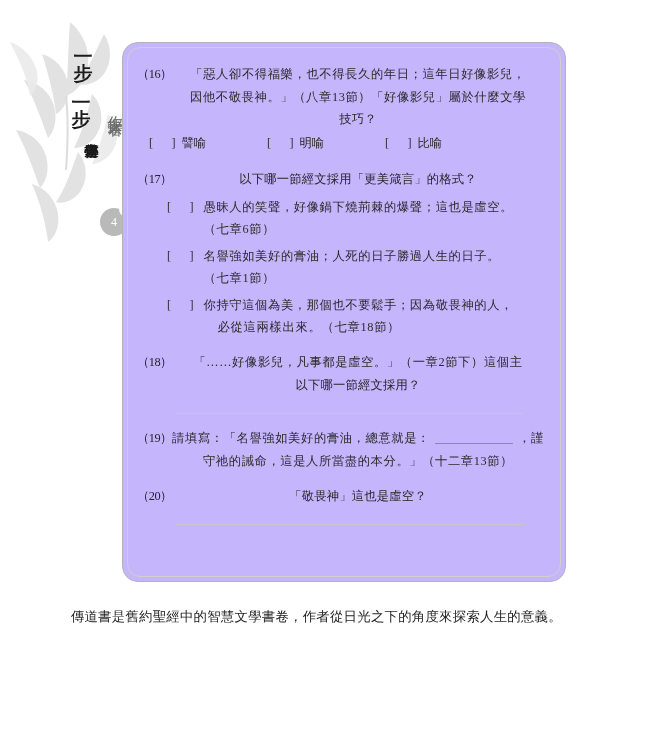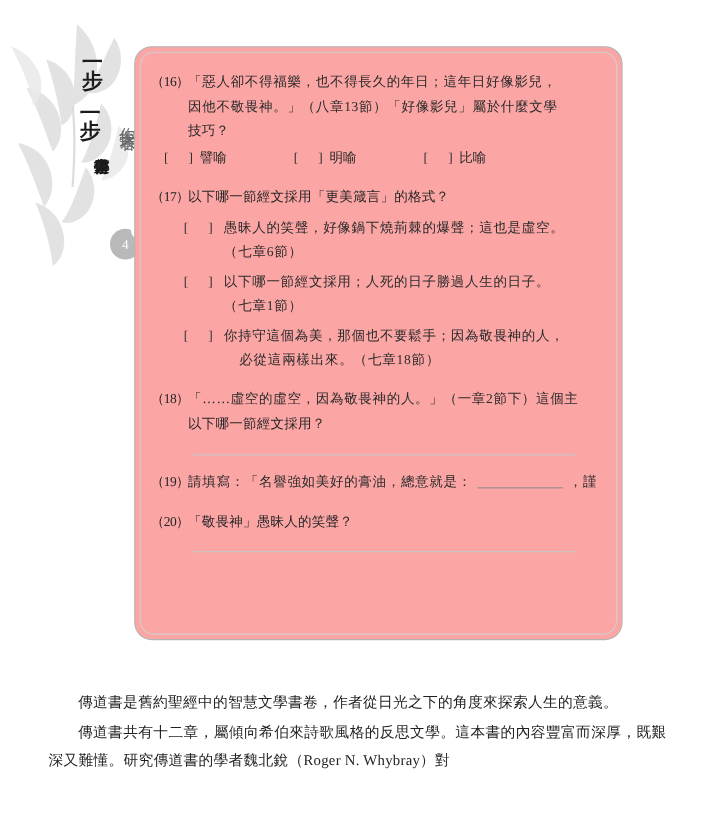--- a/index.html
+++ b/index.html
@@ -109,21 +109,21 @@
   
   #worksheet-frame {
     position: absolute;
     left: 122px;
     top: 42px;
     width: 444px;
     height: 540px;
     border: 1px solid #b3b3b3;
     border-radius: 16px;
     box-sizing: border-box;
-    background: #fca5a5;
+    background: #c4b5fd;
   }
   #worksheet-frame-inner {
     position: absolute;
     left: 4px;
     top: 4px;
     right: 4px;
     bottom: 4px;
     border: 1px solid #cfcfcf;
     border-radius: 13px;
     box-sizing: border-box;
@@ -153,20 +153,21 @@
     font-size: 12.3px;
     color: #242424;
     font-family: "Liberation Serif", "DejaVu Serif", serif;
     letter-spacing: -0.5px;
   }
   .q-body {
     flex: 1 1 auto;
   }
   .q-line {
     display: block;
+    text-align: center;
   }
   .kai {
     font-family: "Liberation Serif", "DejaVu Serif", serif;
     letter-spacing: 0.6px;
     color: #2a2a2a;
   }
   .q-title-text {
     letter-spacing: 0.2px;
   }
 
@@ -226,21 +227,21 @@
     width: 78px;
     border-bottom: 1px solid #8d8d8d;
     margin: 0 2px;
     vertical-align: -2px;
   }
 
   
   #body-text {
     position: absolute;
     left: 44px;
-    top: 626px;
+    top: 604px;
     width: 562px;
     font-size: 13.4px;
     line-height: 1.92;
     color: #1f1f1f;
     font-family: "Liberation Serif", "DejaVu Serif", serif;
     letter-spacing: 0.25px;
   }
   #body-text p {
     margin: 0 0 1px 0;
     text-indent: 2em;
@@ -324,67 +325,67 @@
         <span class="checkbox-mark">[　]</span>
         <span class="opt-text">
           <span class="kai">愚昧人的笑聲，好像鍋下燒荊棘的爆聲；這也是虛空。</span>
           <span class="ref-right kai">（七章6節）</span>
         </span>
       </div>
 
       <div class="option-block">
         <span class="checkbox-mark">[　]</span>
         <span class="opt-text">
-          <span class="kai">以下哪一節經文採用；人死的日子勝過人生的日子。</span>
+          <span class="kai">名譽強如美好的膏油；人死的日子勝過人生的日子。</span>
           <span class="ref-right kai">（七章1節）</span>
         </span>
       </div>
 
       <div class="option-block">
         <span class="checkbox-mark">[　]</span>
         <span class="opt-text">
           <span class="kai">你持守這個為美，那個也不要鬆手；因為敬畏神的人，</span>
           <span class="opt-cont kai">必從這兩樣出來。（七章18節）</span>
         </span>
       </div>
     </div>
 
     <div class="question">
       <div class="q-head">
         <span class="q-num">（18）</span>
         <span class="q-body">
-          <span class="q-line kai">「……虛空的虛空，因為敬畏神的人。」（一章2節下）這個主</span>
+          <span class="q-line kai">「……好像影兒，凡事都是虛空。」（一章2節下）這個主</span>
           <span class="q-line q-title-text">以下哪一節經文採用？</span>
         </span>
       </div>
       <div class="answer-rule"></div>
     </div>
 
     <div class="question">
       <div class="q-head">
         <span class="q-num">（19）</span>
         <span class="q-body">
           <span class="q-line">
             <span class="kai">請填寫：「名譽強如美好的膏油，總意就是：</span>
             <span class="inline-blank"></span>
             <span class="kai">，謹</span>
           </span>
+          <span class="q-line kai">守祂的誡命，這是人所當盡的本分。」（十二章13節）</span>
         </span>
       </div>
     </div>
 
     <div class="question">
       <div class="q-head">
         <span class="q-num">（20）</span>
         <span class="q-body">
-          <span class="q-line q-title-text">「敬畏神」愚昧人的笑聲？</span>
+          <span class="q-line q-title-text">「敬畏神」這也是虛空？</span>
         </span>
       </div>
       <div class="answer-rule"></div>
     </div>
 
   </div>
 </div>
 
 <div id="body-text">
   <p>傳道書是舊約聖經中的智慧文學書卷，作者從日光之下的角度來探索人生的意義。</p>
-  <p>傳道書共有十二章，屬傾向希伯來詩歌風格的反思文學。這本書的內容豐富而深厚，既艱深又難懂。研究傳道書的學者魏北銳（Roger N. Whybray）對</p>
 </div>
 
 </body></html>

